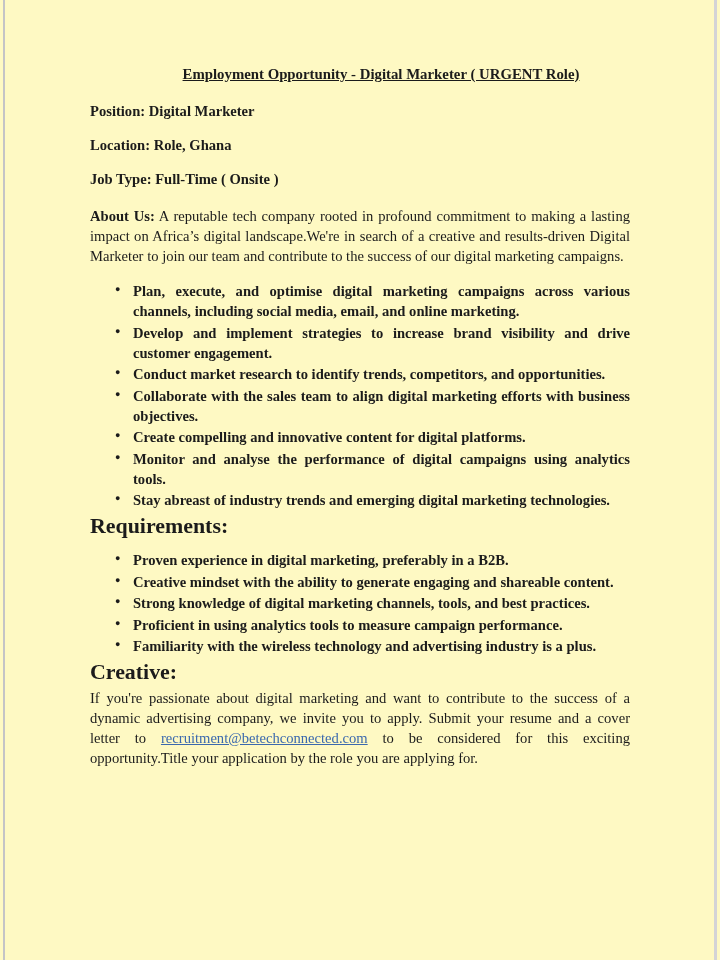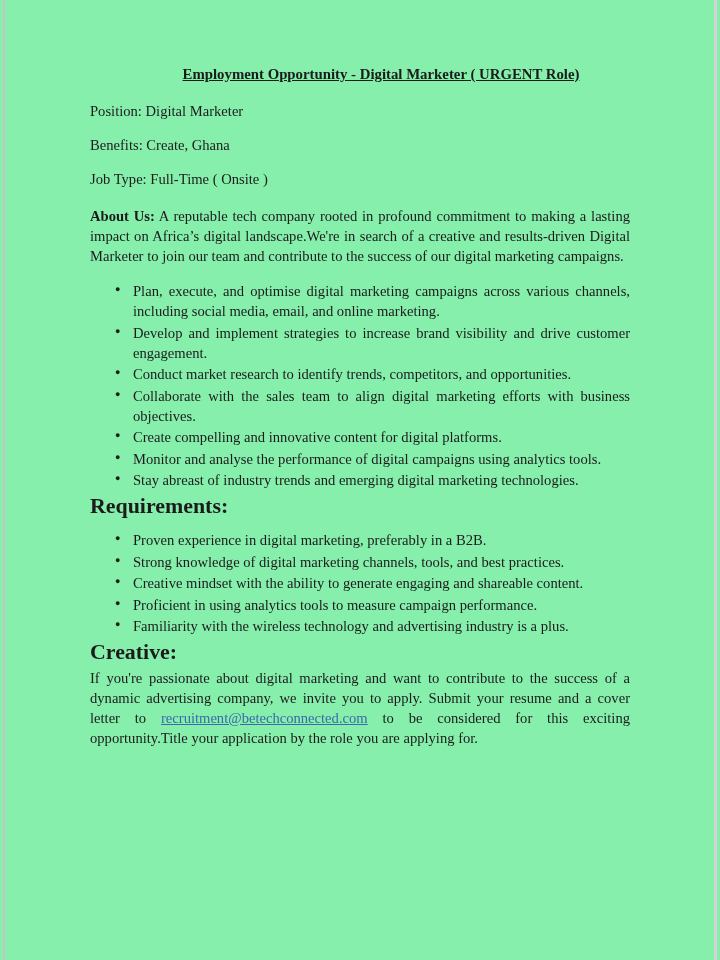--- a/index.html
+++ b/index.html
@@ -4,21 +4,21 @@
 <style>
   html, body {
     margin: 0;
     padding: 0;
     background: #ffffff;
   }
   .page {
     position: relative;
     width: 720px;
     height: 960px;
-    background: #86efac;
+    background: #fef9c3;
     overflow: hidden;
     font-family: "Liberation Serif", "DejaVu Serif", serif;
     font-size: 14.6px;
     line-height: 20px;
     color: #1b1b1b;
   }
   .edge {
     position: absolute;
     top: 0;
     height: 100%;
@@ -33,36 +33,37 @@
   .title {
     margin: 0 0 17px 0;
     padding-left: 42px;
     text-align: center;
     font-weight: bold;
     font-size: 14.8px;
     text-decoration: underline;
   }
   .meta-line {
     margin: 0 0 14px 0;
-    font-weight: normal;
+    font-weight: bold;
   }
   .para {
     margin: 17px 0 15px 0;
     text-align: justify;
   }
   .lead-label { font-weight: bold; }
   .section-heading {
     margin: 0;
     font-weight: bold;
   }
   ul.bullets {
     list-style: none;
     margin: 14px 0 6px 0;
     padding: 0 0 0 43px;
     text-align: justify;
+    font-weight: bold;
   }
   ul.bullets li {
     position: relative;
     margin: 0 0 1.5px 0;
   }
   ul.bullets li::before {
     content: "●";
     position: absolute;
     left: -18px;
     top: 4px;
@@ -82,41 +83,41 @@
 <div class="page">
   <div class="edge edge-left"></div>
   <div class="edge edge-right"></div>
 
   <div class="content">
 
     <h1 class="title">Employment Opportunity - Digital Marketer ( URGENT Role)</h1>
 
     <p class="meta-line"><span>Position:</span> <span>Digital Marketer</span></p>
 
-    <p class="meta-line"><span>Benefits:</span> <span>Create, Ghana</span></p>
+    <p class="meta-line"><span>Location:</span> <span>Role, Ghana</span></p>
 
     <p class="meta-line"><span>Job Type:</span> <span>Full-Time ( Onsite )</span></p>
 
     <p class="para"><span class="lead-label">About Us:</span> <span>A reputable tech company rooted in profound commitment to making a lasting impact on Africa’s digital landscape.We're in search of a creative and results-driven Digital Marketer to join our team and contribute to the success of our digital marketing campaigns.</span></p>
 
     <ul class="bullets">
       <li>Plan, execute, and optimise digital marketing campaigns across various channels, including social media, email, and online marketing.</li>
       <li>Develop and implement strategies to increase brand visibility and drive customer engagement.</li>
       <li>Conduct market research to identify trends, competitors, and opportunities.</li>
       <li>Collaborate with the sales team to align digital marketing efforts with business objectives.</li>
       <li>Create compelling and innovative content for digital platforms.</li>
       <li>Monitor and analyse the performance of digital campaigns using analytics tools.</li>
       <li>Stay abreast of industry trends and emerging digital marketing technologies.</li>
     </ul>
 
     <h2 class="section-heading">Requirements:</h2>
     <ul class="bullets">
       <li>Proven experience in digital marketing, preferably in a B2B.</li>
+      <li>Creative mindset with the ability to generate engaging and shareable content.</li>
       <li>Strong knowledge of digital marketing channels, tools, and best practices.</li>
-      <li>Creative mindset with the ability to generate engaging and shareable content.</li>
       <li>Proficient in using analytics tools to measure campaign performance.</li>
       <li>Familiarity with the wireless technology and advertising industry is a plus.</li>
     </ul>
 
     <h2 class="section-heading">Creative:</h2>
 
     <p class="para closing"><span>If you're passionate about digital marketing and want to contribute to the success of a dynamic advertising company, we invite you to apply. Submit your resume and a cover letter to </span><a class="email-link" href="#">recruitment@betechconnected.com</a><span> to be considered for this exciting opportunity.Title your application by the role you are applying for.</span></p>
 
   </div>
 </div>

